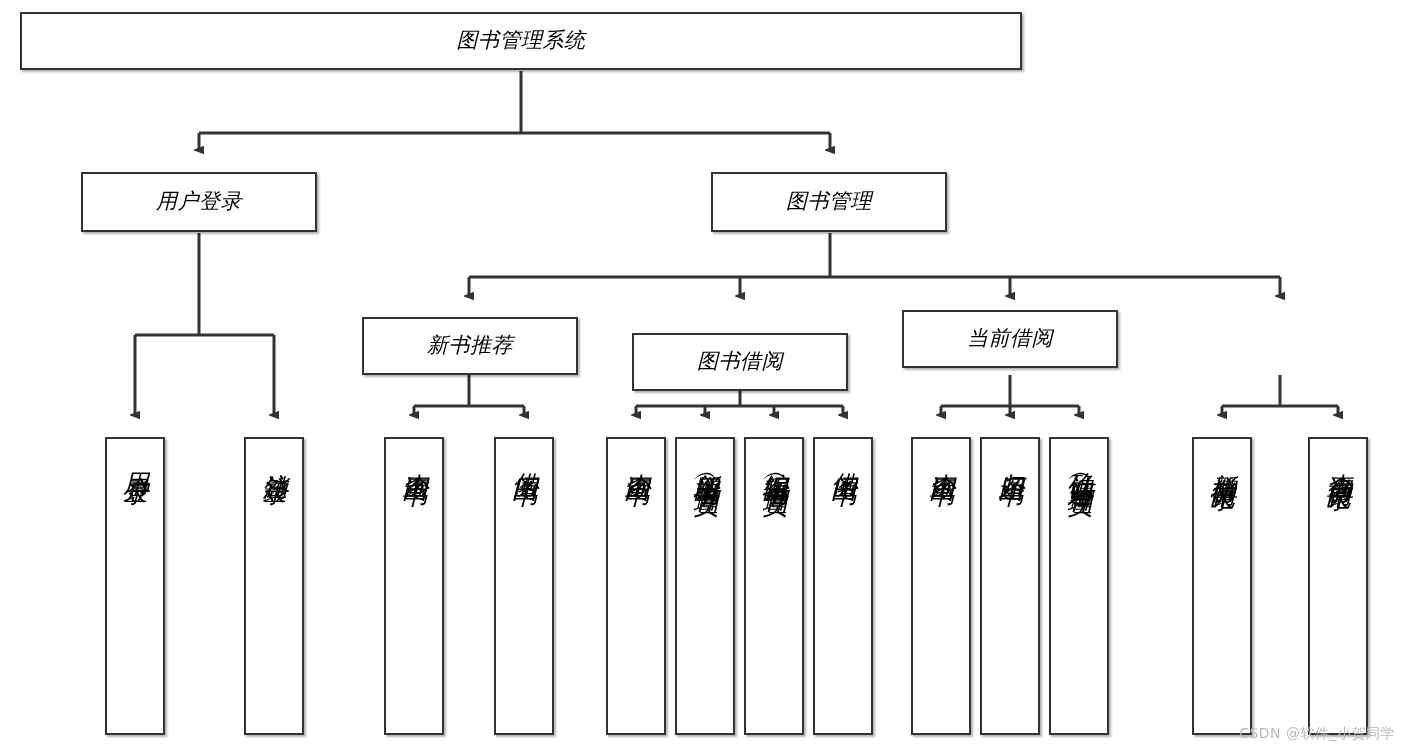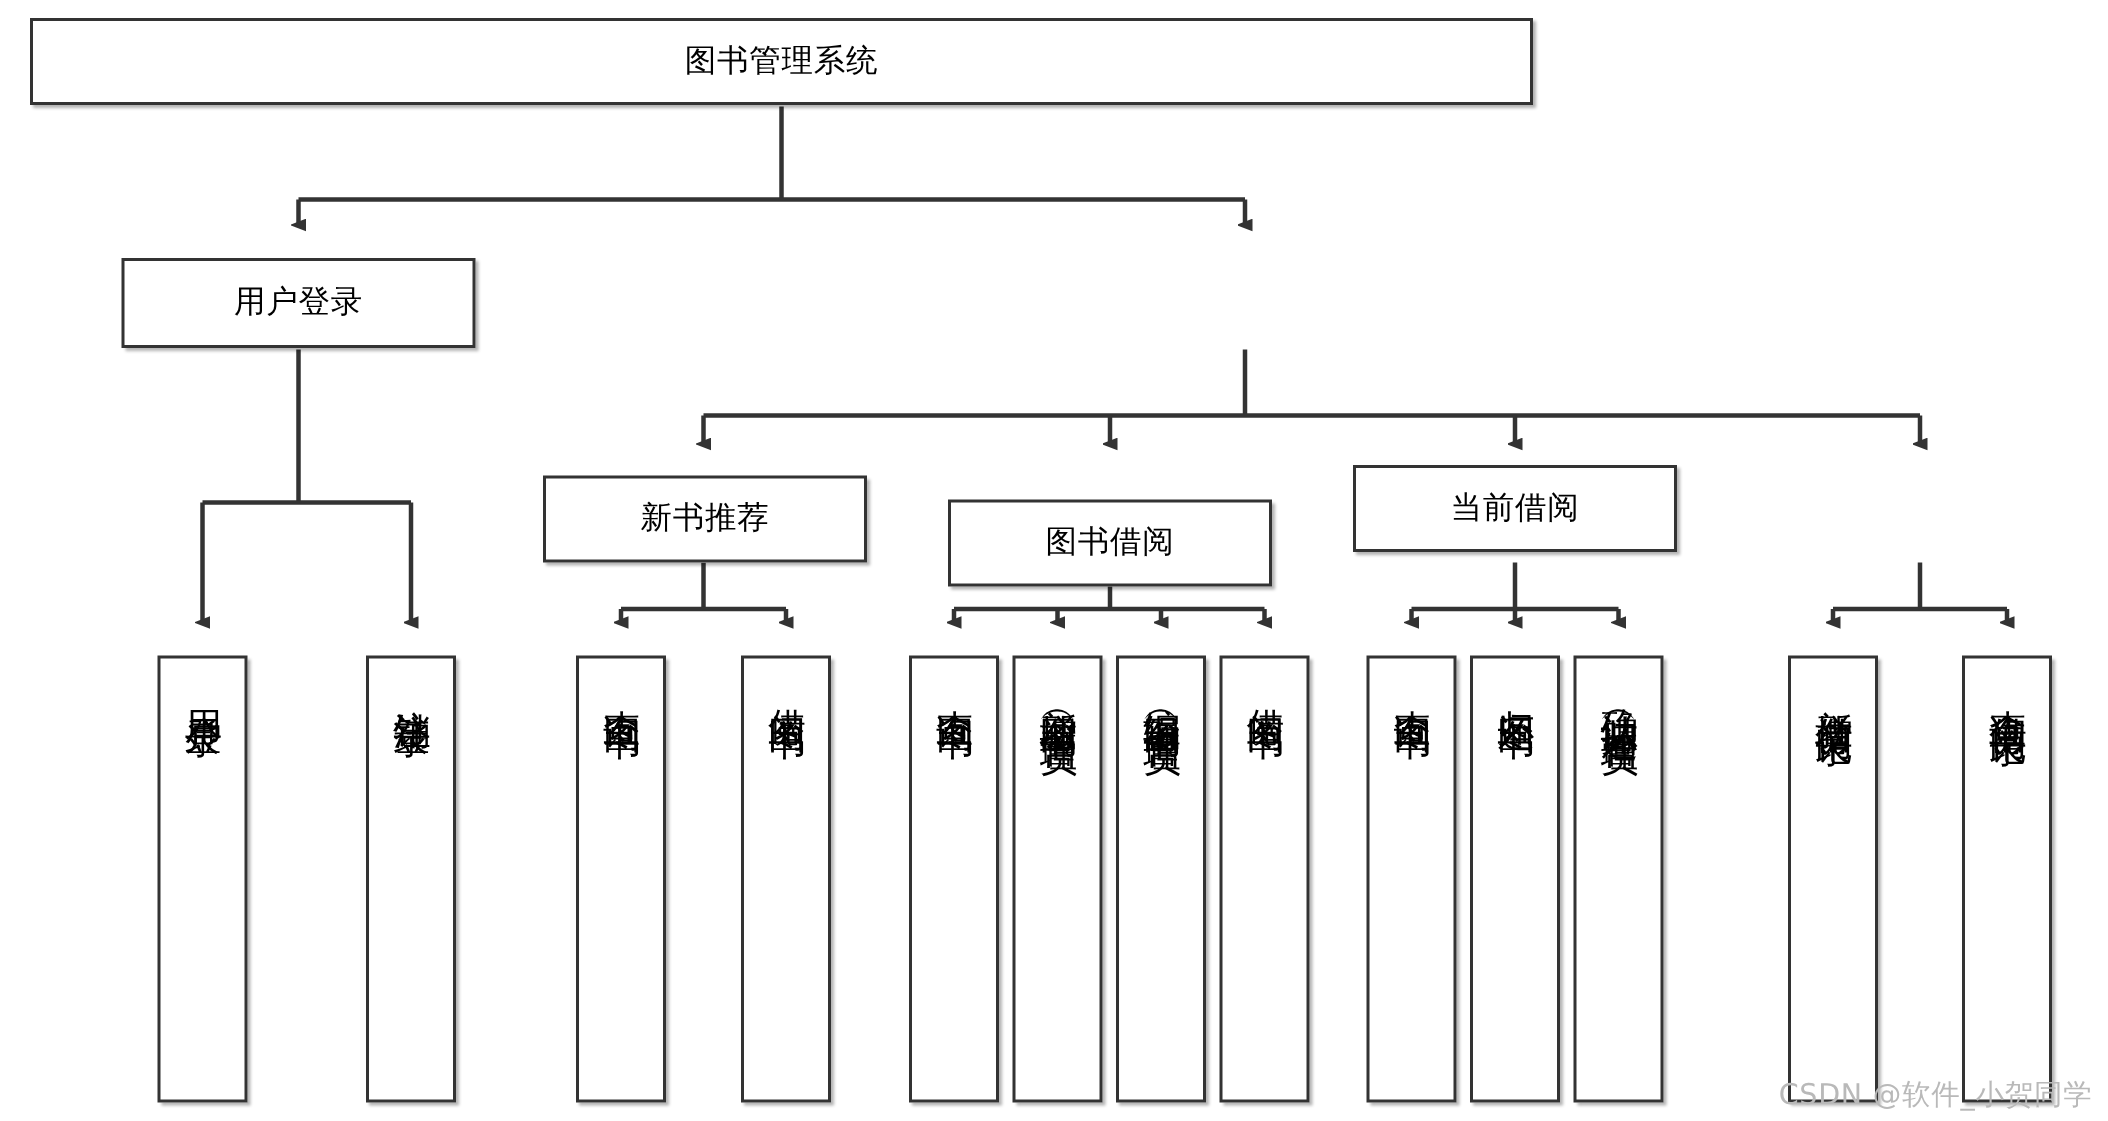--- a/index.html
+++ b/index.html
@@ -28,20 +28,21 @@
   .node {
     position: absolute;
     box-sizing: border-box;
     background: #ffffff;
     border: 2px solid #333333;
     box-shadow: 2px 2px 2px rgba(0,0,0,0.30);
     display: flex;
     align-items: center;
     justify-content: center;
     color: #000000;
+    font-style: italic;
   }
   .node .label {
     font-size: 21px;
     line-height: 1.12;
     letter-spacing: 0.5px;
     white-space: nowrap;
     text-align: center;
   }
   
   .node.vert {
@@ -54,21 +55,21 @@
     text-orientation: upright;
     font-size: 25px;
     line-height: 1.05;
     letter-spacing: 3px;
     white-space: nowrap;
   }
   .watermark {
     position: absolute;
     right: 10px;
     bottom: 4px;
-    font-size: 19px;
+    font-size: 14px;
     color: #b9b9b9;
     letter-spacing: 0.5px;
     white-space: nowrap;
     user-select: none;
   }
 </style>
 </head>
 <body>
 
 <div id="canvas">
@@ -124,20 +125,23 @@
   </svg>
 
   <div class="node" style="left:20px; top:12px; width:1002px; height:58px;">
     <span class="label">图书管理系统</span>
   </div>
 
   <div class="node" style="left:81px; top:172px; width:236px; height:60px;">
     <span class="label">用户登录</span>
   </div>
 
+  <div class="node" style="left:711px; top:172px; width:236px; height:60px;">
+    <span class="label">图书管理</span>
+  </div>
 
   <div class="node" style="left:362px; top:317px; width:216px; height:58px;">
     <span class="label">新书推荐</span>
   </div>
 
   <div class="node" style="left:632px; top:333px; width:216px; height:58px;">
     <span class="label">图书借阅</span>
   </div>
 
   <div class="node" style="left:902px; top:310px; width:216px; height:58px;">

